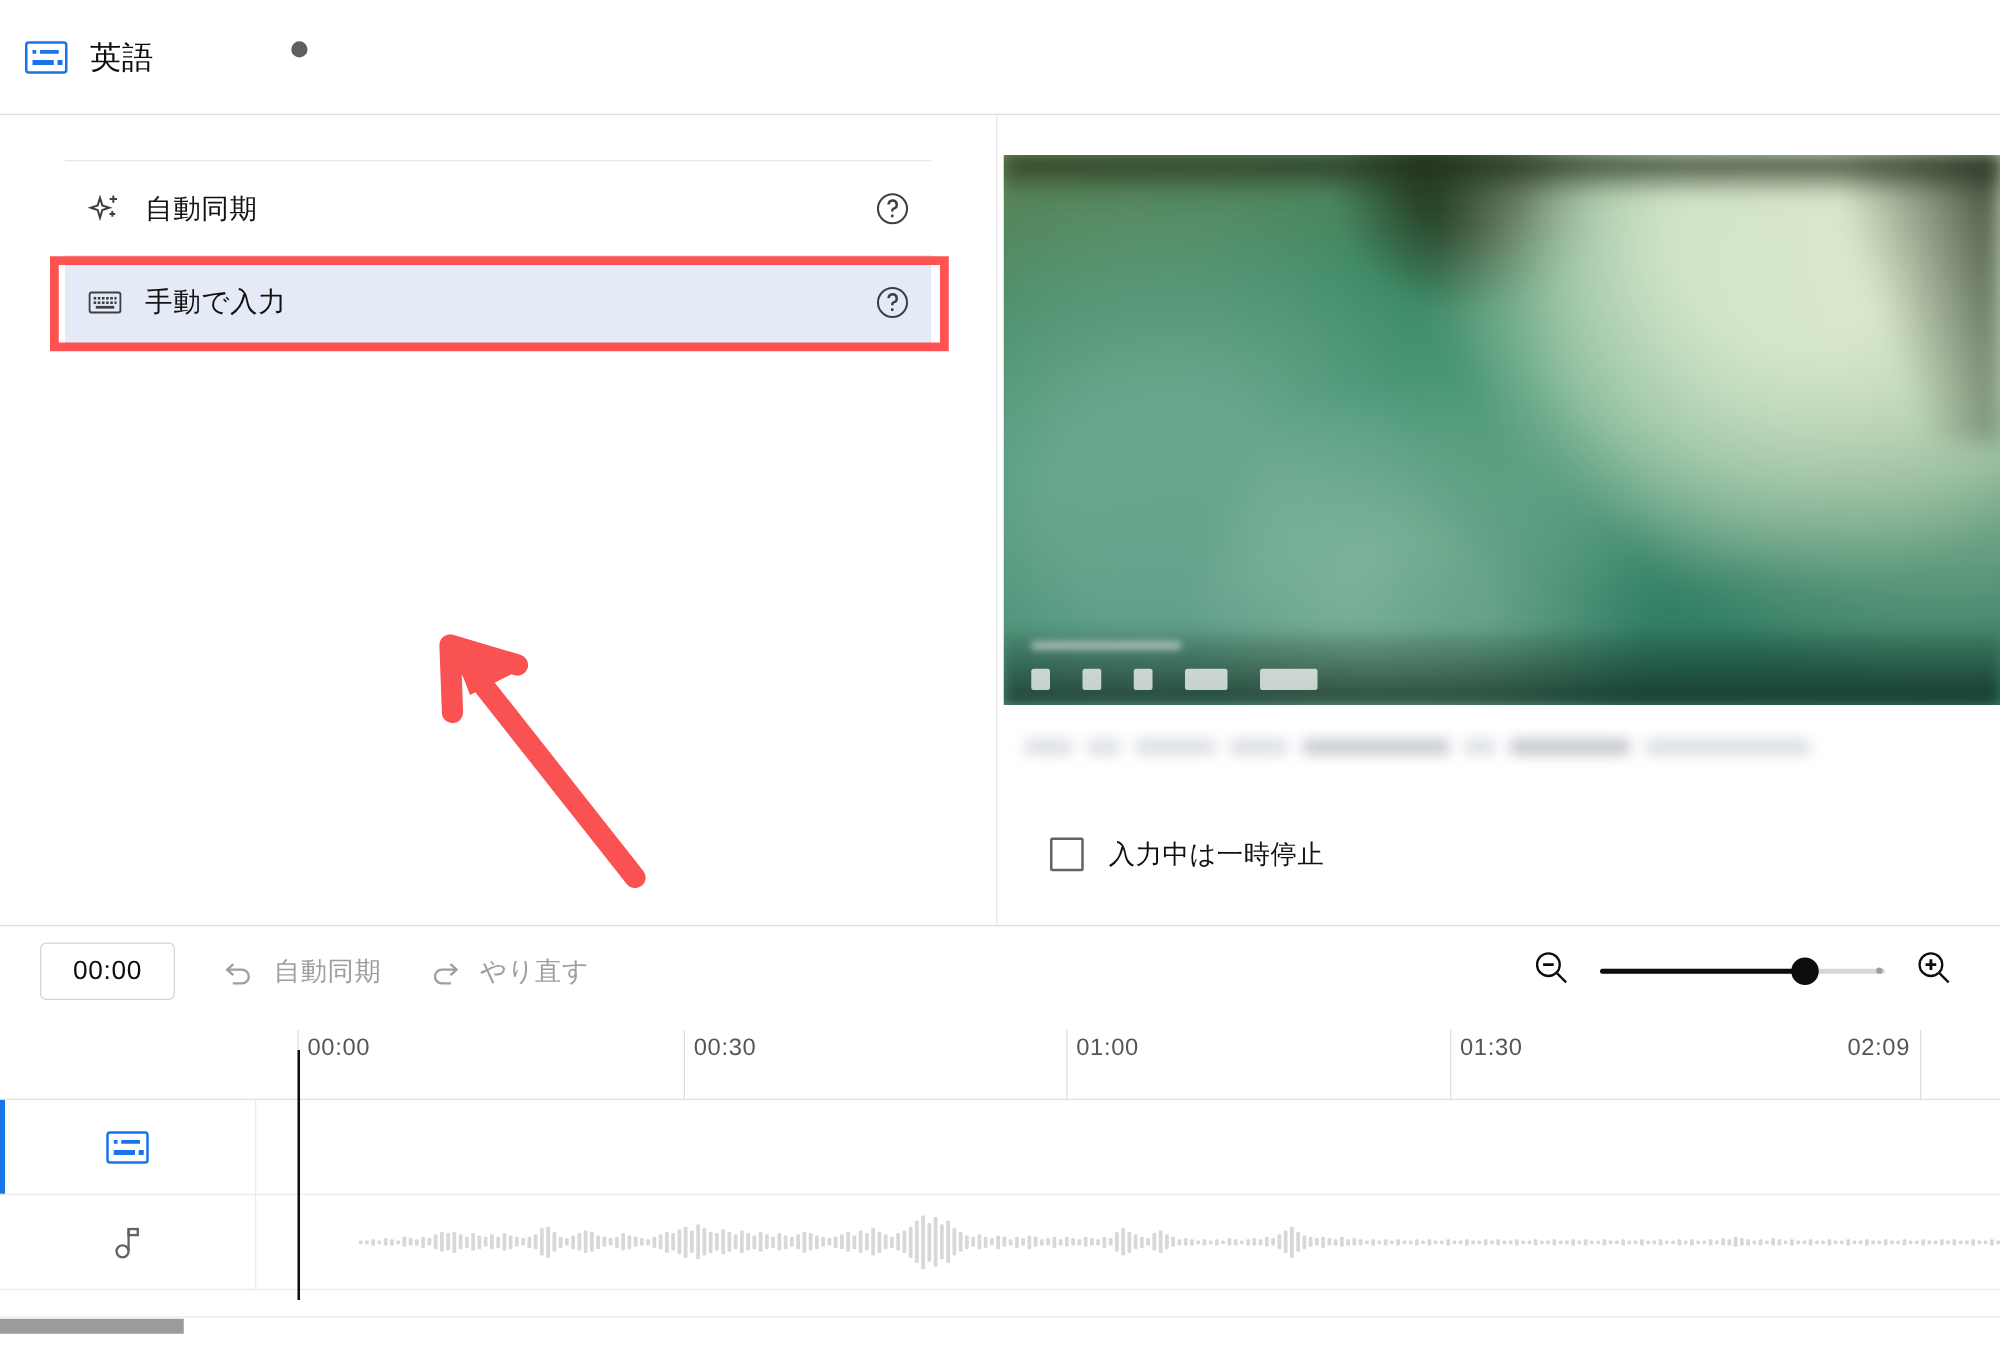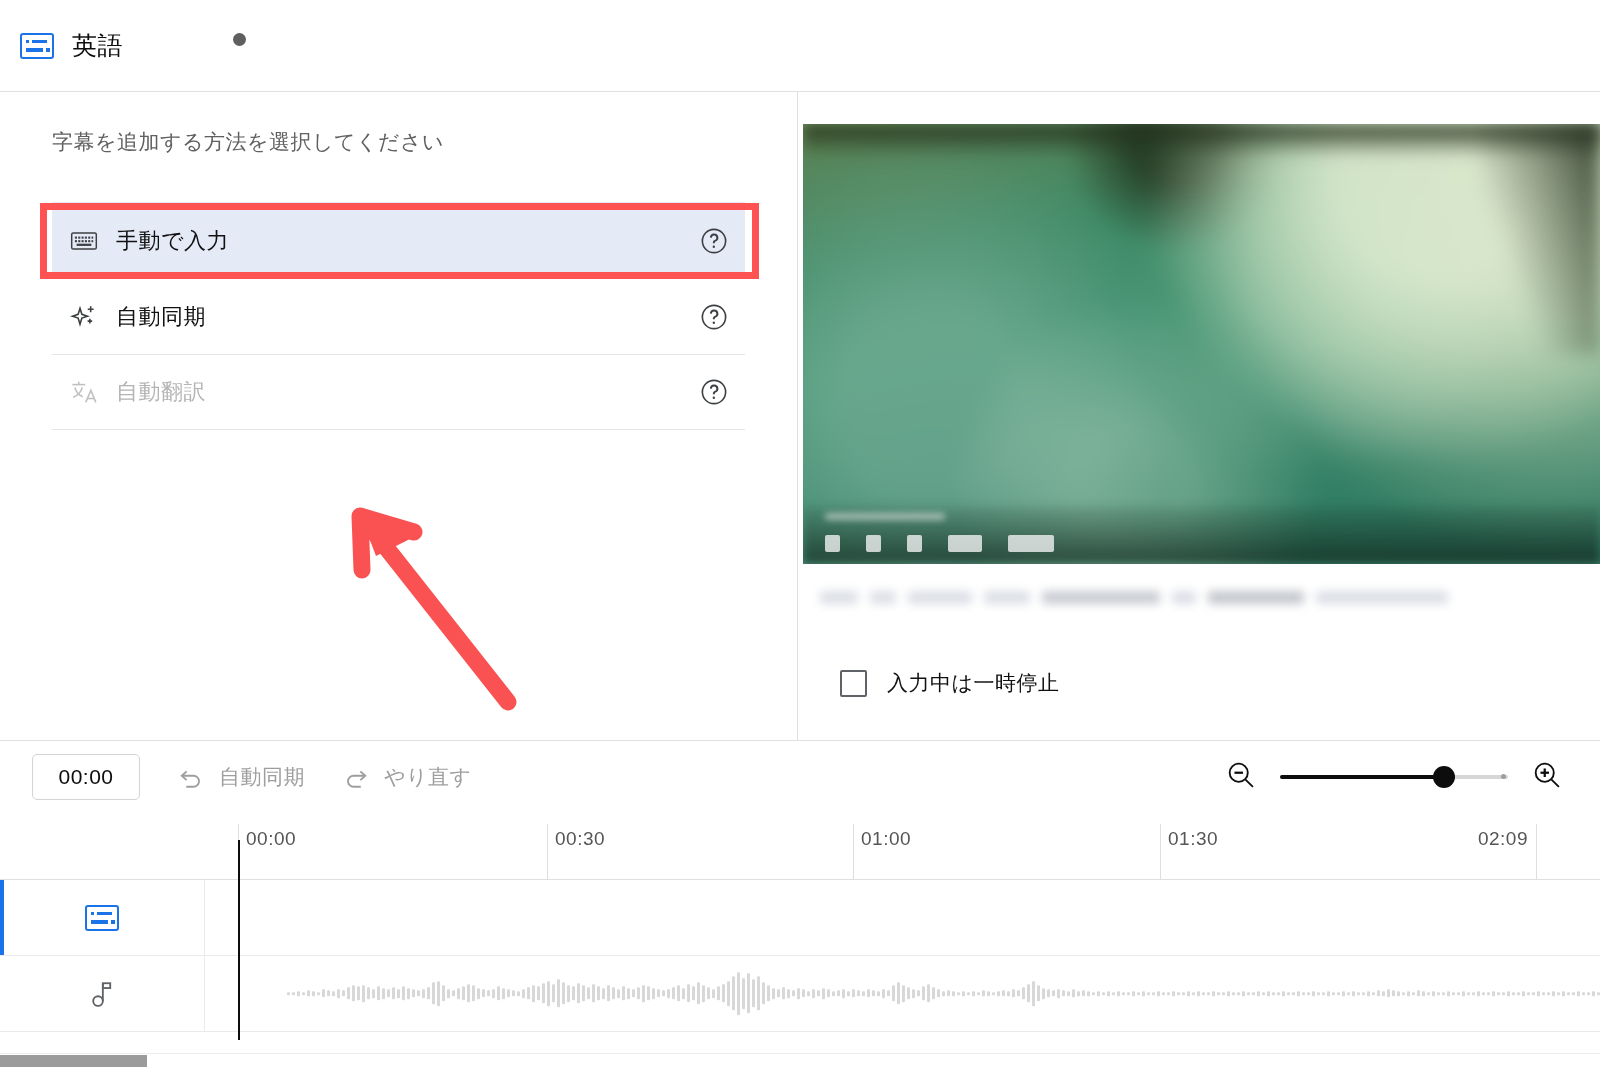--- a/index.html
+++ b/index.html
@@ -218,24 +218,41 @@
           <i class="l3"></i>
           <i class="l4"></i>
       </div>
       <div class="header-title">英語</div>
     </div>
   </div>
 
   <div class="main">
 
     <div class="left-pane">
-      <div class="pane-heading">字幕を追加する方法を選択してください</div>
 
       <div class="method-list">
 
+
+        <div class="method-row">
+          <span class="m-icon">
+            <svg class="svg-ico" width="32" height="32" viewBox="0 0 24 24" fill="none" stroke="#3c4043" stroke-width="1.2">
+              <path d="M9 5.5 L10.4 10 L14.6 11.4 L10.4 12.8 L9 17.4 L7.6 12.8 L3.4 11.4 L7.6 10 Z"></path>
+              <path d="M17 4v4.4M14.8 6.2h4.4"></path>
+              <path d="M16.4 13.4v3.4M14.7 15.1h3.4"></path>
+            </svg>
+          </span>
+          <span class="m-label">自動同期</span>
+          <span class="m-help">
+            <svg class="help-circle" viewBox="0 0 24 24" fill="none" stroke="#3c4043" stroke-width="1.3">
+              <circle cx="12" cy="12" r="9.3"></circle>
+              <path d="M9.5 9.3a2.6 2.6 0 1 1 3.2 2.6c-.6.2-.85.7-.85 1.4v.5" stroke-width="1.6"></path>
+              <circle cx="11.85" cy="16.6" r="0.95" fill="#3c4043" stroke="none"></circle>
+            </svg>
+          </span>
+        </div>
 
         <div class="method-row selected">
           <span class="red-box"></span>
           <span class="m-icon">
             <svg class="svg-ico" width="32" height="32" viewBox="0 0 26 26" fill="none" stroke="#3c4043" stroke-width="1.2">
               <rect x="3" y="6.5" width="20" height="13" rx="1.3"></rect>
               <g fill="#3c4043" stroke="none">
                 <rect x="5.6" y="9.4" width="1.7" height="1.7"></rect>
                   <rect x="8.3" y="9.4" width="1.7" height="1.7"></rect>
                 <rect x="11" y="9.4" width="1.7" height="1.7"></rect>
@@ -255,58 +272,20 @@
           <span class="m-label">手動で入力</span>
           <span class="m-help">
             <svg class="help-circle" viewBox="0 0 24 24" fill="none" stroke="#3c4043" stroke-width="1.3">
               <circle cx="12" cy="12" r="9.3"></circle>
               <path d="M9.5 9.3a2.6 2.6 0 1 1 3.2 2.6c-.6.2-.85.7-.85 1.4v.5" stroke-width="1.6"></path>
               <circle cx="11.85" cy="16.6" r="0.95" fill="#3c4043" stroke="none"></circle>
             </svg>
           </span>
         </div>
 
-        <div class="method-row">
-          <span class="m-icon">
-            <svg class="svg-ico" width="32" height="32" viewBox="0 0 24 24" fill="none" stroke="#3c4043" stroke-width="1.2">
-              <path d="M9 5.5 L10.4 10 L14.6 11.4 L10.4 12.8 L9 17.4 L7.6 12.8 L3.4 11.4 L7.6 10 Z"></path>
-              <path d="M17 4v4.4M14.8 6.2h4.4"></path>
-              <path d="M16.4 13.4v3.4M14.7 15.1h3.4"></path>
-            </svg>
-          </span>
-          <span class="m-label">自動同期</span>
-          <span class="m-help">
-            <svg class="help-circle" viewBox="0 0 24 24" fill="none" stroke="#3c4043" stroke-width="1.3">
-              <circle cx="12" cy="12" r="9.3"></circle>
-              <path d="M9.5 9.3a2.6 2.6 0 1 1 3.2 2.6c-.6.2-.85.7-.85 1.4v.5" stroke-width="1.6"></path>
-              <circle cx="11.85" cy="16.6" r="0.95" fill="#3c4043" stroke="none"></circle>
-            </svg>
-          </span>
-        </div>
-
-        <div class="method-row disabled">
-          <span class="m-icon">
-            <svg class="svg-ico" width="32" height="32" viewBox="0 0 26 26" fill="none" stroke="#c0c0c0" stroke-width="1.3">
-              <line x1="3.5" y1="7" x2="14" y2="7"></line>
-              <line x1="8.7" y1="4.6" x2="8.7" y2="7"></line>
-              <path d="M11.6 9.2c-1 4-3.6 6.6-7.4 8.1"></path>
-              <path d="M5.6 9.2c.9 3.7 3 6.2 6.3 7.6"></path>
-              <path d="M14.4 21.4 L18.6 11.6 L22.6 21.4"></path>
-              <line x1="15.8" y1="18.3" x2="21.2" y2="18.3"></line>
-            </svg>
-          </span>
-          <span class="m-label">自動翻訳</span>
-          <span class="m-help">
-            <svg class="help-circle" viewBox="0 0 24 24" fill="none" stroke="#3c4043" stroke-width="1.3">
-              <circle cx="12" cy="12" r="9.3"></circle>
-              <path d="M9.5 9.3a2.6 2.6 0 1 1 3.2 2.6c-.6.2-.85.7-.85 1.4v.5" stroke-width="1.6"></path>
-              <circle cx="11.85" cy="16.6" r="0.95" fill="#3c4043" stroke="none"></circle>
-            </svg>
-          </span>
-        </div>
       </div>
 
       <svg class="red-arrow" width="200" height="230" viewBox="0 0 200 230">
         <g stroke="#fa5252" stroke-width="17" stroke-linecap="round" stroke-linejoin="round" fill="none">
           <line x1="178" y1="210" x2="36" y2="30"></line>
           <polyline points="32,78 30,24 84,40"></polyline>
         </g>
         <polygon points="30,22 90,42 46,64" fill="#fa5252"></polygon>
       </svg>
     </div>

